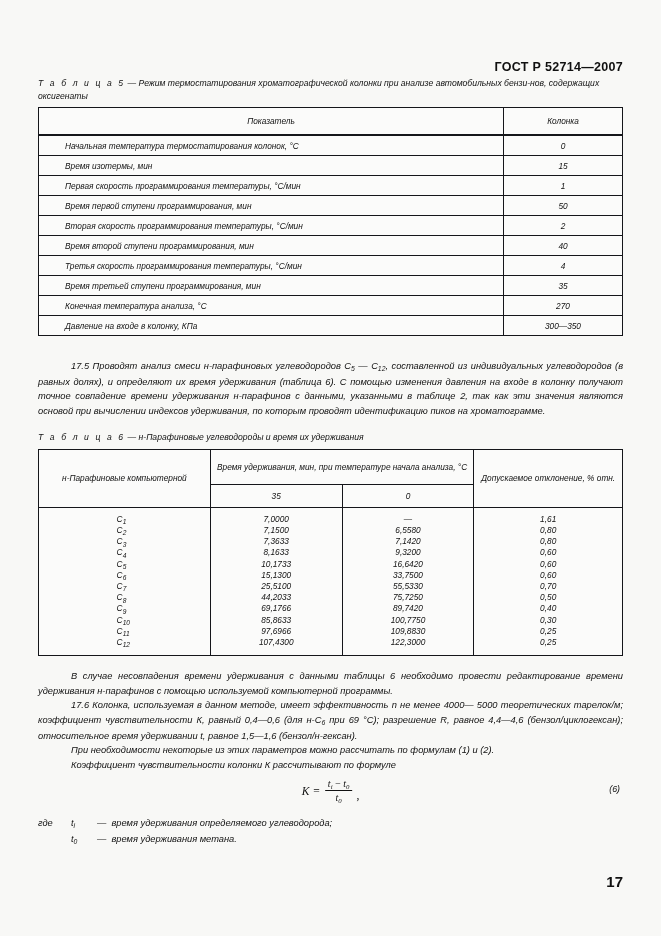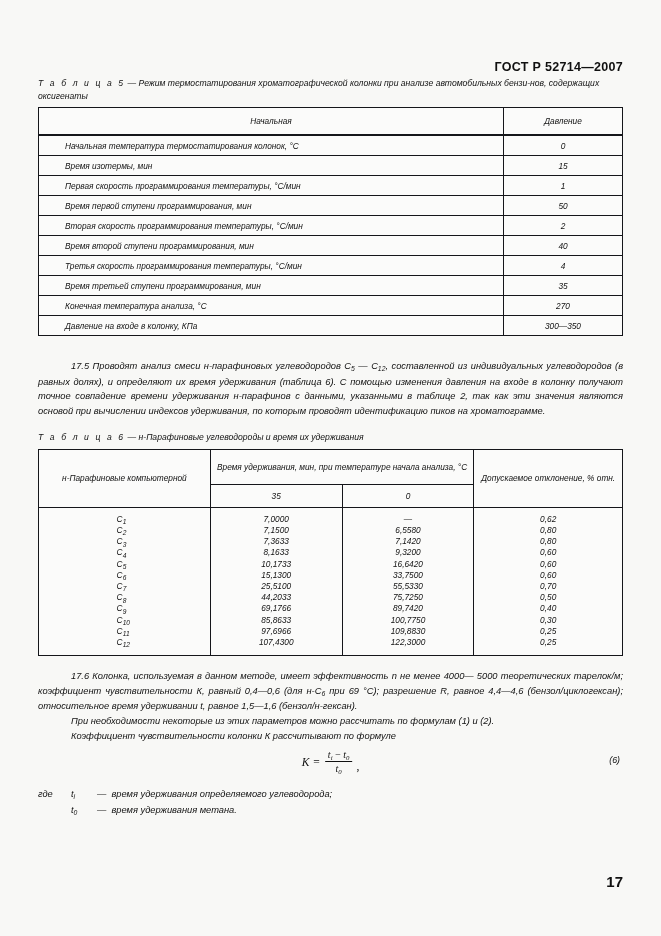--- a/index.html
+++ b/index.html
@@ -231,22 +231,22 @@
 
   <div class="doc-header">ГОСТ Р 52714—2007</div>
 
   <div class="content" style="top:77px;">
 
     <p class="tbl-caption"><span class="lbl">Т а б л и ц а  5</span><span> — Режим термостатирования хроматографической колонки при анализе автомобильных бензи-нов, содержащих оксигенаты</span></p>
 
     <table class="gost t5">
       <thead>
         <tr>
-          <th>Начальная</th>
-          <th class="value-col" style="width:118px;">Давление</th>
+          <th>Показатель</th>
+          <th class="value-col" style="width:118px;">Колонка</th>
         </tr>
       </thead>
       <tbody>
         <tr>
             <td class="param">Начальная температура термостатирования колонок, °С</td>
             <td class="value">0</td>
           </tr>
         <tr>
             <td class="param">Время изотермы, мин</td>
             <td class="value">15</td>
@@ -351,40 +351,41 @@
               <div>55,5330</div>
               <div>75,7250</div>
               <div>89,7420</div>
               <div>100,7750</div>
               <div>109,8830</div>
               <div>122,3000</div>
             </div>
           </td>
           <td>
             <div class="databox">
-              <div>0,62</div>
+              <div>1,61</div>
               <div>0,80</div>
               <div>0,80</div>
               <div>0,60</div>
               <div>0,60</div>
               <div>0,60</div>
               <div>0,70</div>
               <div>0,50</div>
               <div>0,40</div>
               <div>0,30</div>
               <div>0,25</div>
               <div>0,25</div>
             </div>
           </td>
         </tr>
       </tbody>
     </table>
 
     <div class="sp-small"></div>
 
+    <p class="body ind">В случае несовпадения времени удерживания с данными таблицы 6 необходимо провести редак­тирование времени удерживания н-парафинов с помощью используемой компьютерной программы.</p>
     <p class="body ind inline-sub"><span>17.6  Колонка, используемая в данном методе, имеет эффективность n не менее 4000— 5000 теоретических тарелок/м; коэффициент чувствительности К, равный 0,4—0,6 (для н-C</span><sub>6</sub><span> при 69 °С); разрешение R, равное 4,4—4,6 (бензол/циклогексан); относительное время удерживании t, равное 1,5—1,6 (бензол/н-гексан).</span></p>
     <p class="body ind">При необходимости некоторые из этих параметров можно рассчитать по формулам (1) и (2).</p>
     <p class="body ind">Коэффициент чувствительности колонки К  рассчитывают по формуле</p>
 
     <div class="formula-row">
       <div class="formula">
         <span>K</span>
         <span class="eq">=</span>
         <span class="frac">
           <span class="num"><span>t</span><sub>i</sub><span style="margin:0 2px;">−</span><span>t</span><sub>0</sub></span>

